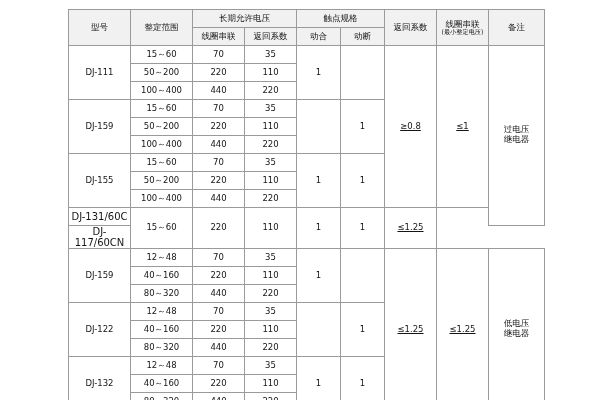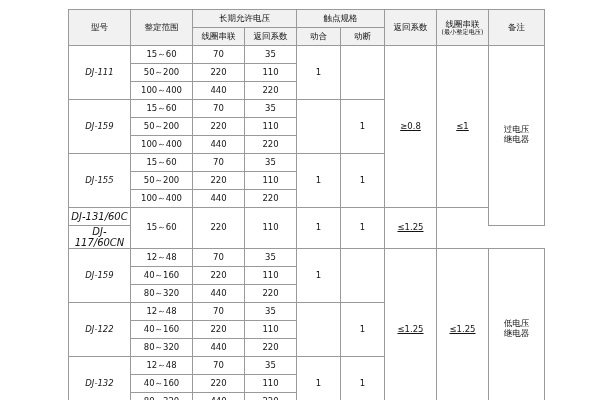--- a/index.html
+++ b/index.html
@@ -64,21 +64,20 @@
     font-size: 8.5px;
     text-decoration: underline;
   }
   td.remark-cell {
     font-size: 8.5px;
     line-height: 1.5;
     font-family: Liberation Mono, monospace;
   }
   td.model-cell {
     font-size: 8.5px;
-    font-style: italic;
   }
   td.model-cell.narrow {
     font-size: 10px;
   }
   .rangetxt { letter-spacing: 0px; }
 </style>
 </head>
 <body>
 
 <div id="sheet">

